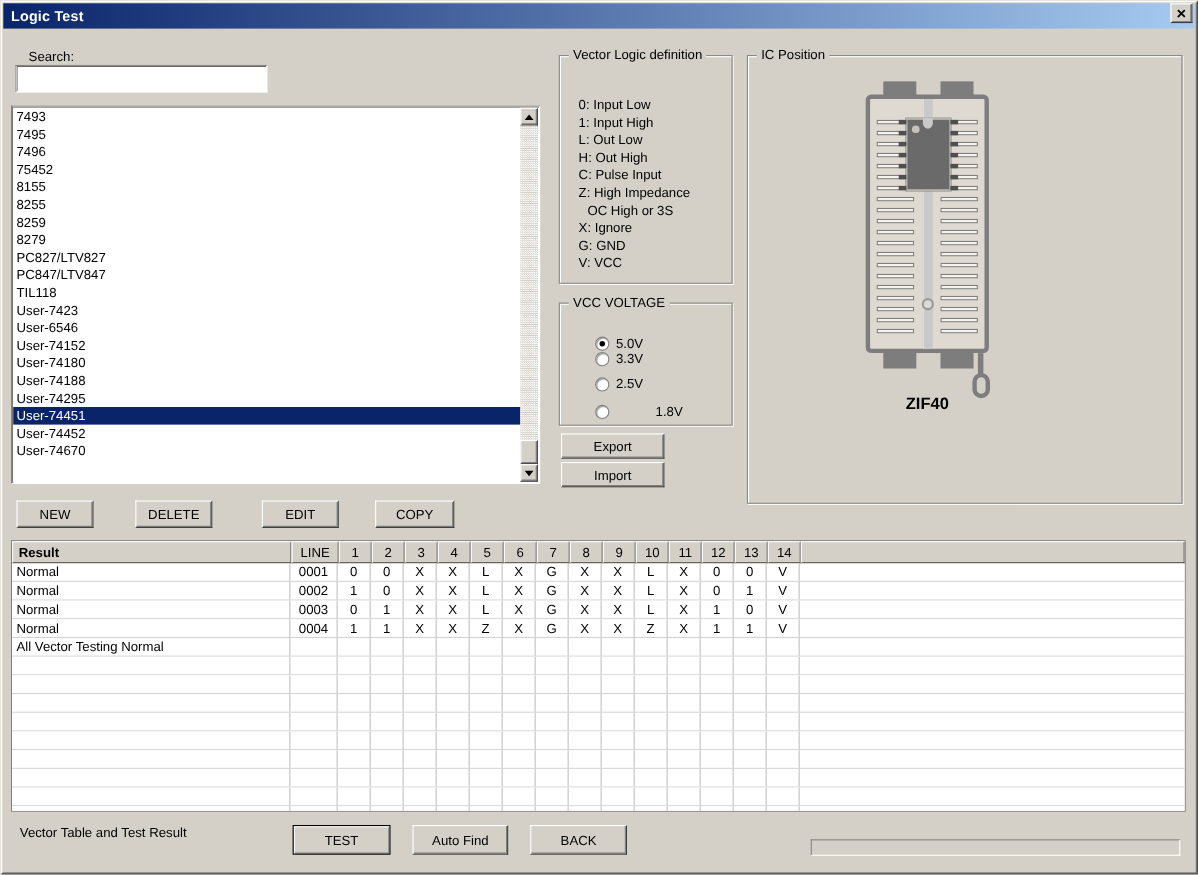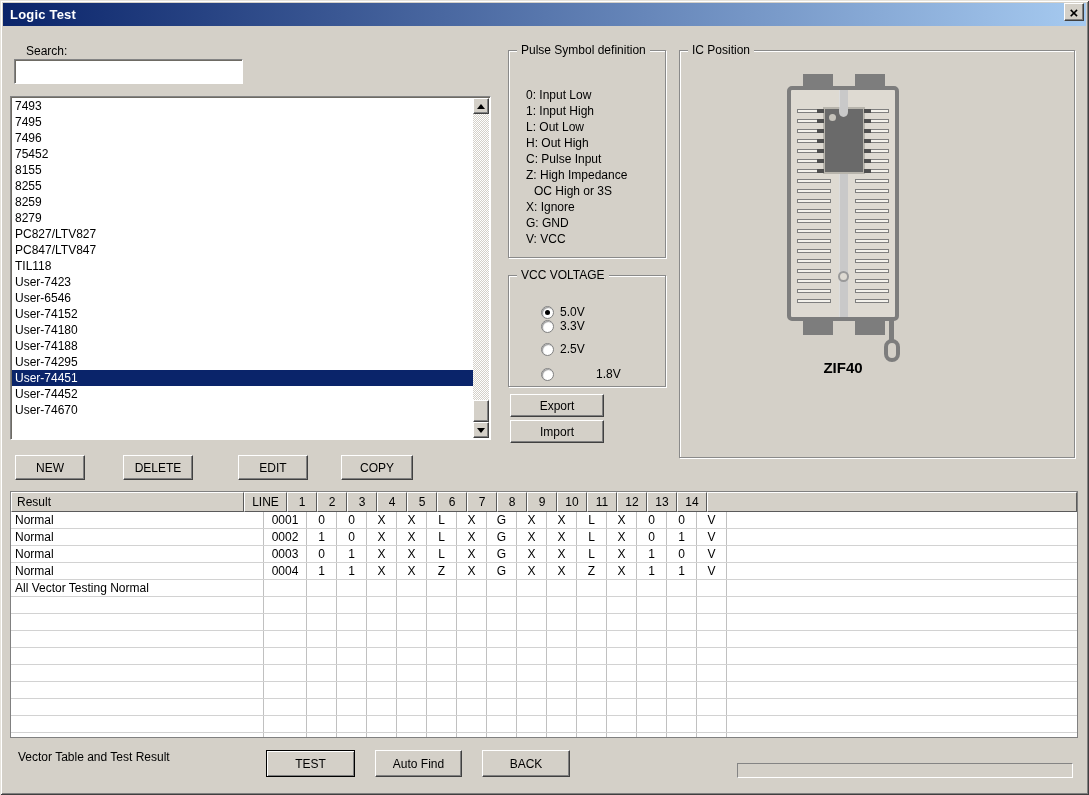--- a/index.html
+++ b/index.html
@@ -160,21 +160,21 @@
     <span>DELETE</span>
   </div>
 <div class="btn" style="left:238px; top:455px; width:70px; height:25px;">
     <span>EDIT</span>
   </div>
 <div class="btn" style="left:341px; top:455px; width:72px; height:25px;">
     <span>COPY</span>
   </div>
 
 <div class="groupbox" style="left:508px; top:50px; width:158px; height:208px;">
-  <span class="gb-title">Pulse Symbol definition</span>
+  <span class="gb-title">Vector Logic definition</span>
   <div class="vs-lines">
       <div class="vs-line">0: Input Low</div>
       <div class="vs-line">1: Input High</div>
       <div class="vs-line">L: Out Low</div>
       <div class="vs-line">H: Out High</div>
       <div class="vs-line">C: Pulse Input</div>
       <div class="vs-line">Z: High Impedance</div>
       <div class="vs-line indent">OC High or 3S</div>
       <div class="vs-line">X: Ignore</div>
       <div class="vs-line">G: GND</div>
@@ -287,21 +287,21 @@
       </div>
     <div class="channel-hole"></div>
   </div>
   <div class="lever-stem" style="left:209px; top:270px; width:5px; height:20px;"></div>
   <div class="lever-loop" style="left:204px; top:288px;"></div>
   <div class="socket-label">ZIF40</div>
 </div>
 
 <div class="tbl">
   <div class="tbl-header">
-      <div class="th c-result" style="width: 233px;">Result</div>
+      <div class="th c-result" style="width: 254px; font-weight: bold;">Result</div>
       <div class="th" style="width: 43px;">LINE</div>
       <div class="th" style="width: 30px;">1</div>
       <div class="th" style="width: 30px;">2</div>
       <div class="th" style="width: 30px;">3</div>
       <div class="th" style="width: 30px;">4</div>
       <div class="th" style="width: 30px;">5</div>
       <div class="th" style="width: 30px;">6</div>
       <div class="th" style="width: 30px;">7</div>
       <div class="th" style="width: 30px;">8</div>
       <div class="th" style="width: 30px;">9</div>

